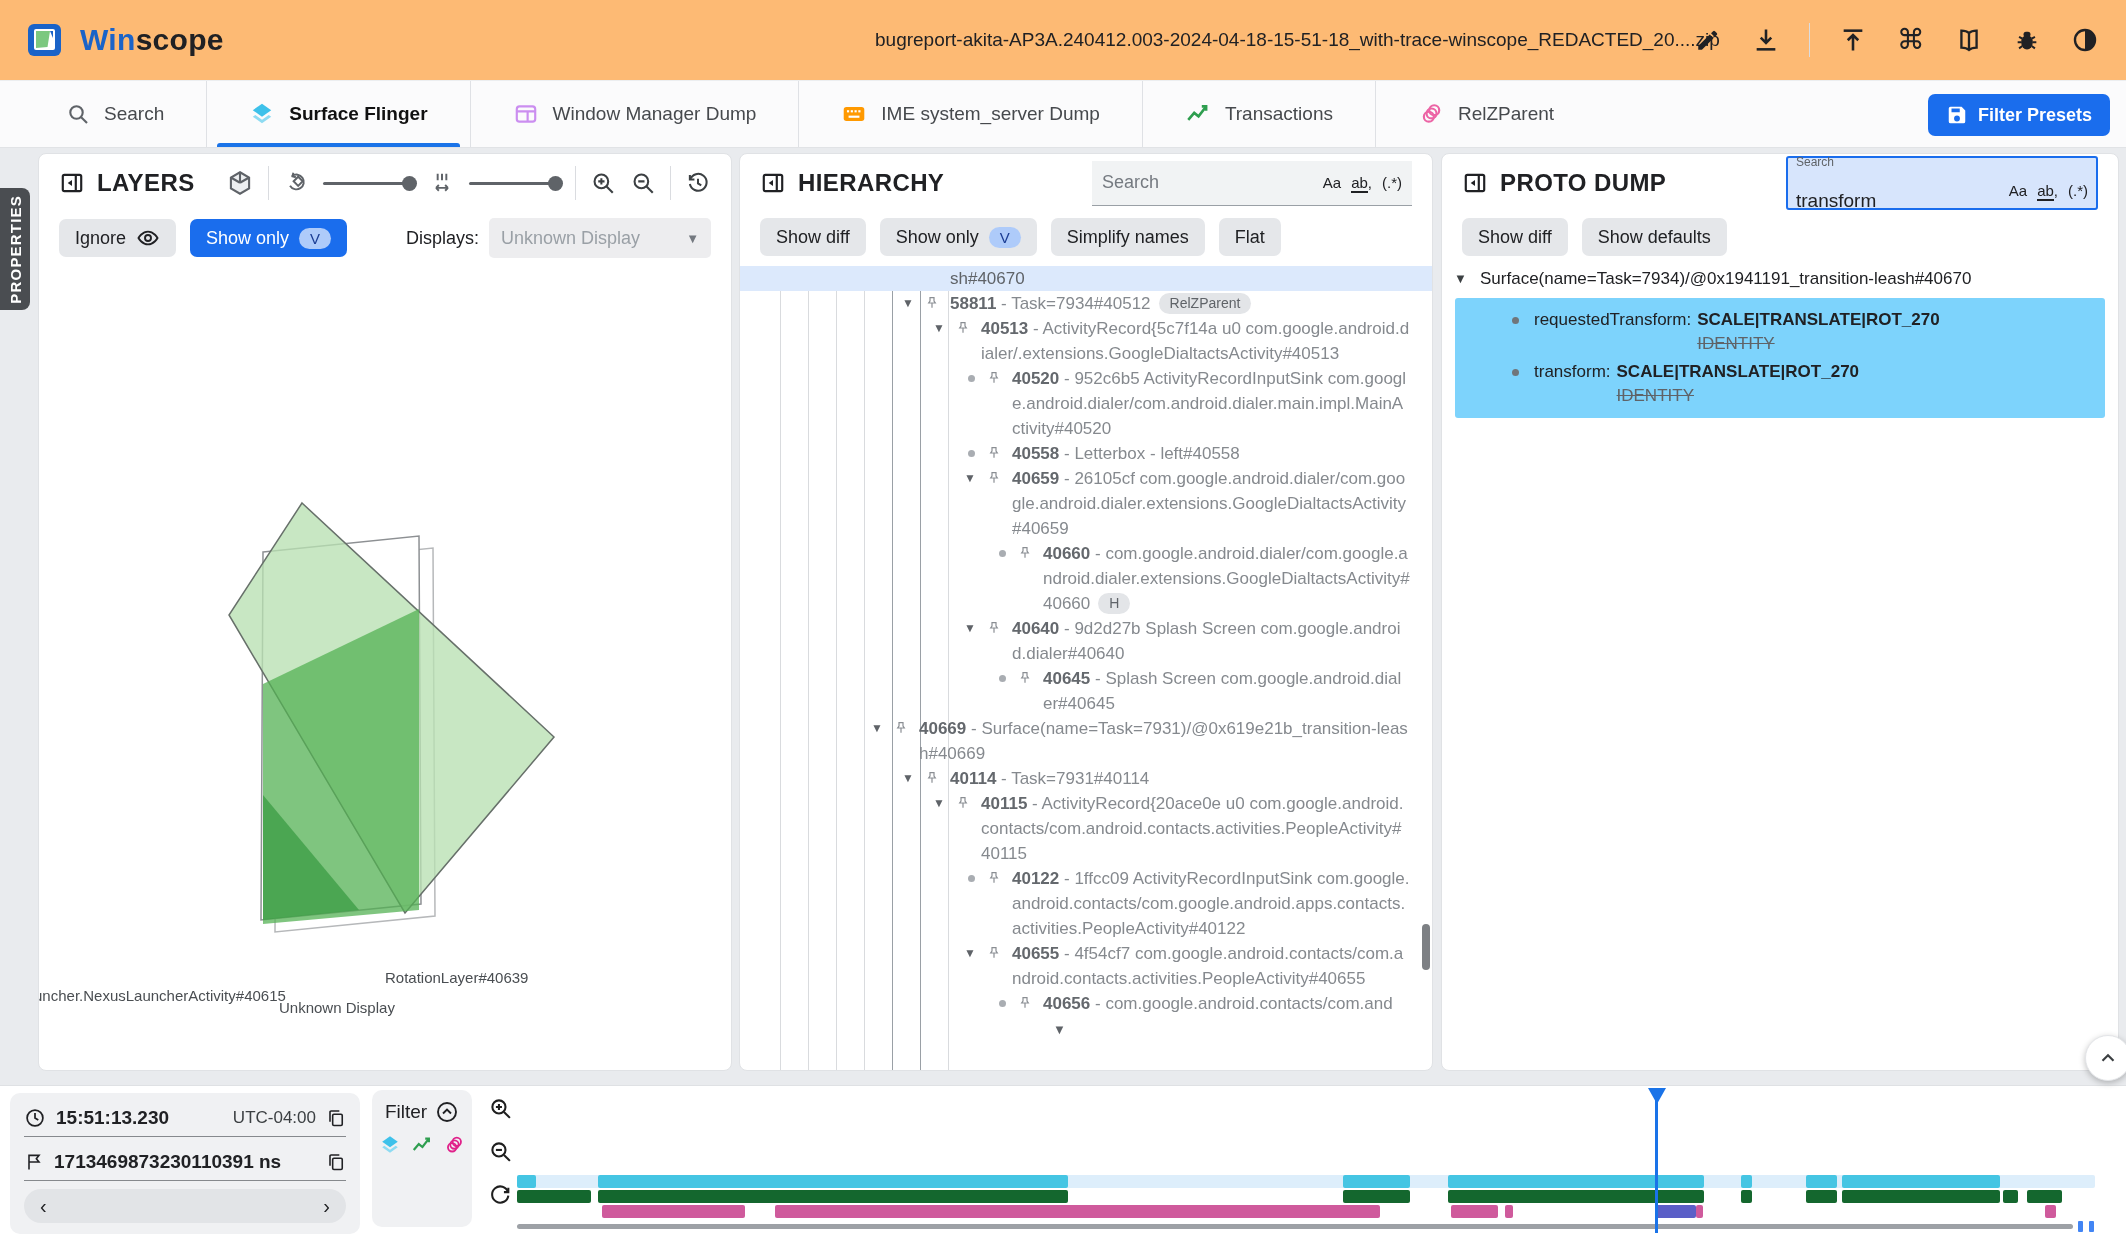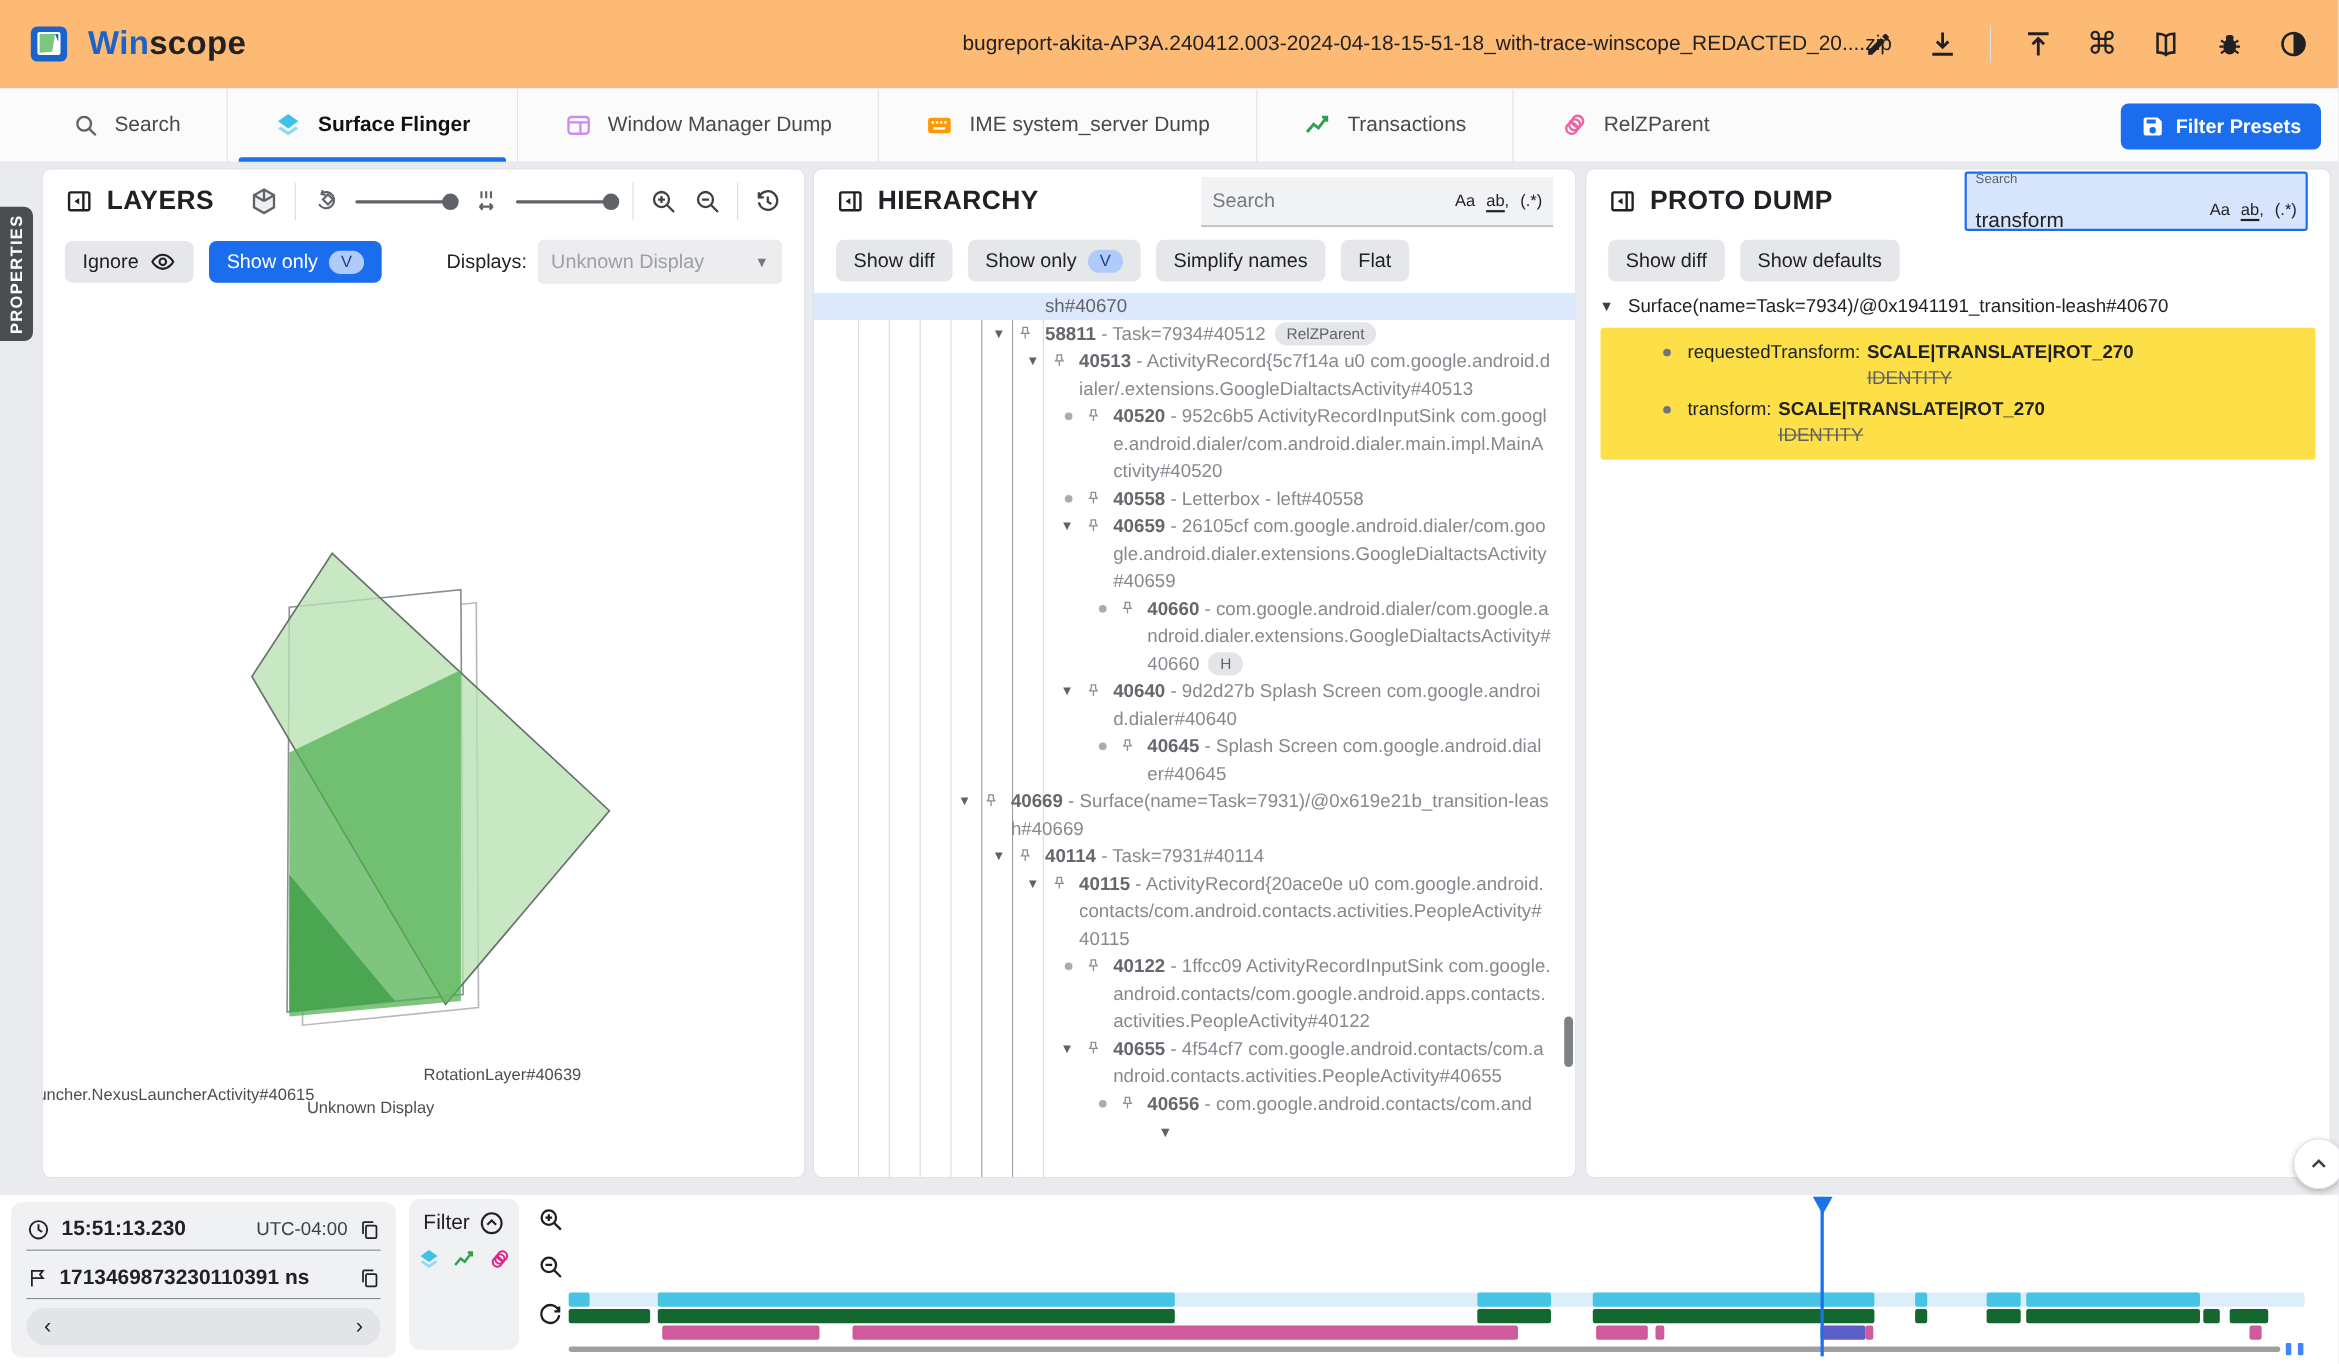--- a/index.html
+++ b/index.html
@@ -78,21 +78,21 @@
   .bl{position:absolute;width:7px;height:7px;border-radius:50%;background:#a9adb2;top:9px;}
   .pin{position:absolute;top:4px;}
   .chip{display:inline-block;background:#e3e5e8;color:#5f6368;font-size:14px;line-height:21px;
         border-radius:11px;padding:0 11px;margin-left:8px;vertical-align:1px;white-space:nowrap;}
   .more{color:#5f6368;font-size:13px;margin-left:10px;}
   .hscroll{position:absolute;right:2px;width:8px;height:46px;background:#7d8084;border-radius:4px;}
   
   #proto-tree{position:absolute;left:0;top:112px;right:0;bottom:0;font-size:17px;color:#202124;}
   .proot{position:relative;padding-left:38px;line-height:26px;}
   .proot .arr2{position:absolute;left:12px;top:0;font-size:13px;color:#3c4043;}
-  .teal{background:#fde047;border-radius:3px;margin:6px 13px 0 13px;padding:6px 0 10px 0;}
+  .teal{background:#7dd3fc;border-radius:3px;margin:6px 13px 0 13px;padding:6px 0 10px 0;}
   .prow{position:relative;padding-left:79px;line-height:24px;margin-top:4px;}
   .prow .bl2{position:absolute;left:57px;top:9px;width:7px;height:7px;border-radius:50%;background:#6f7control376;background:#70757a;}
   .prow .key{margin-right:6px;}
   .prow .vb{display:inline-block;vertical-align:top;}
   .prow .val{font-weight:700;}
   .prow .old{display:block;color:#5f6368;text-decoration:line-through;}
   
   .bottombar{position:absolute;left:0;top:1085px;width:2126px;height:155px;background:#fff;border-top:1px solid #dfe1e4;}
   .tcard{position:absolute;left:10px;top:7px;width:350px;height:141px;background:#f0f1f3;border-radius:10px;}
   .tc-row{position:absolute;left:14px;right:14px;height:37px;display:flex;align-items:center;gap:10px;

